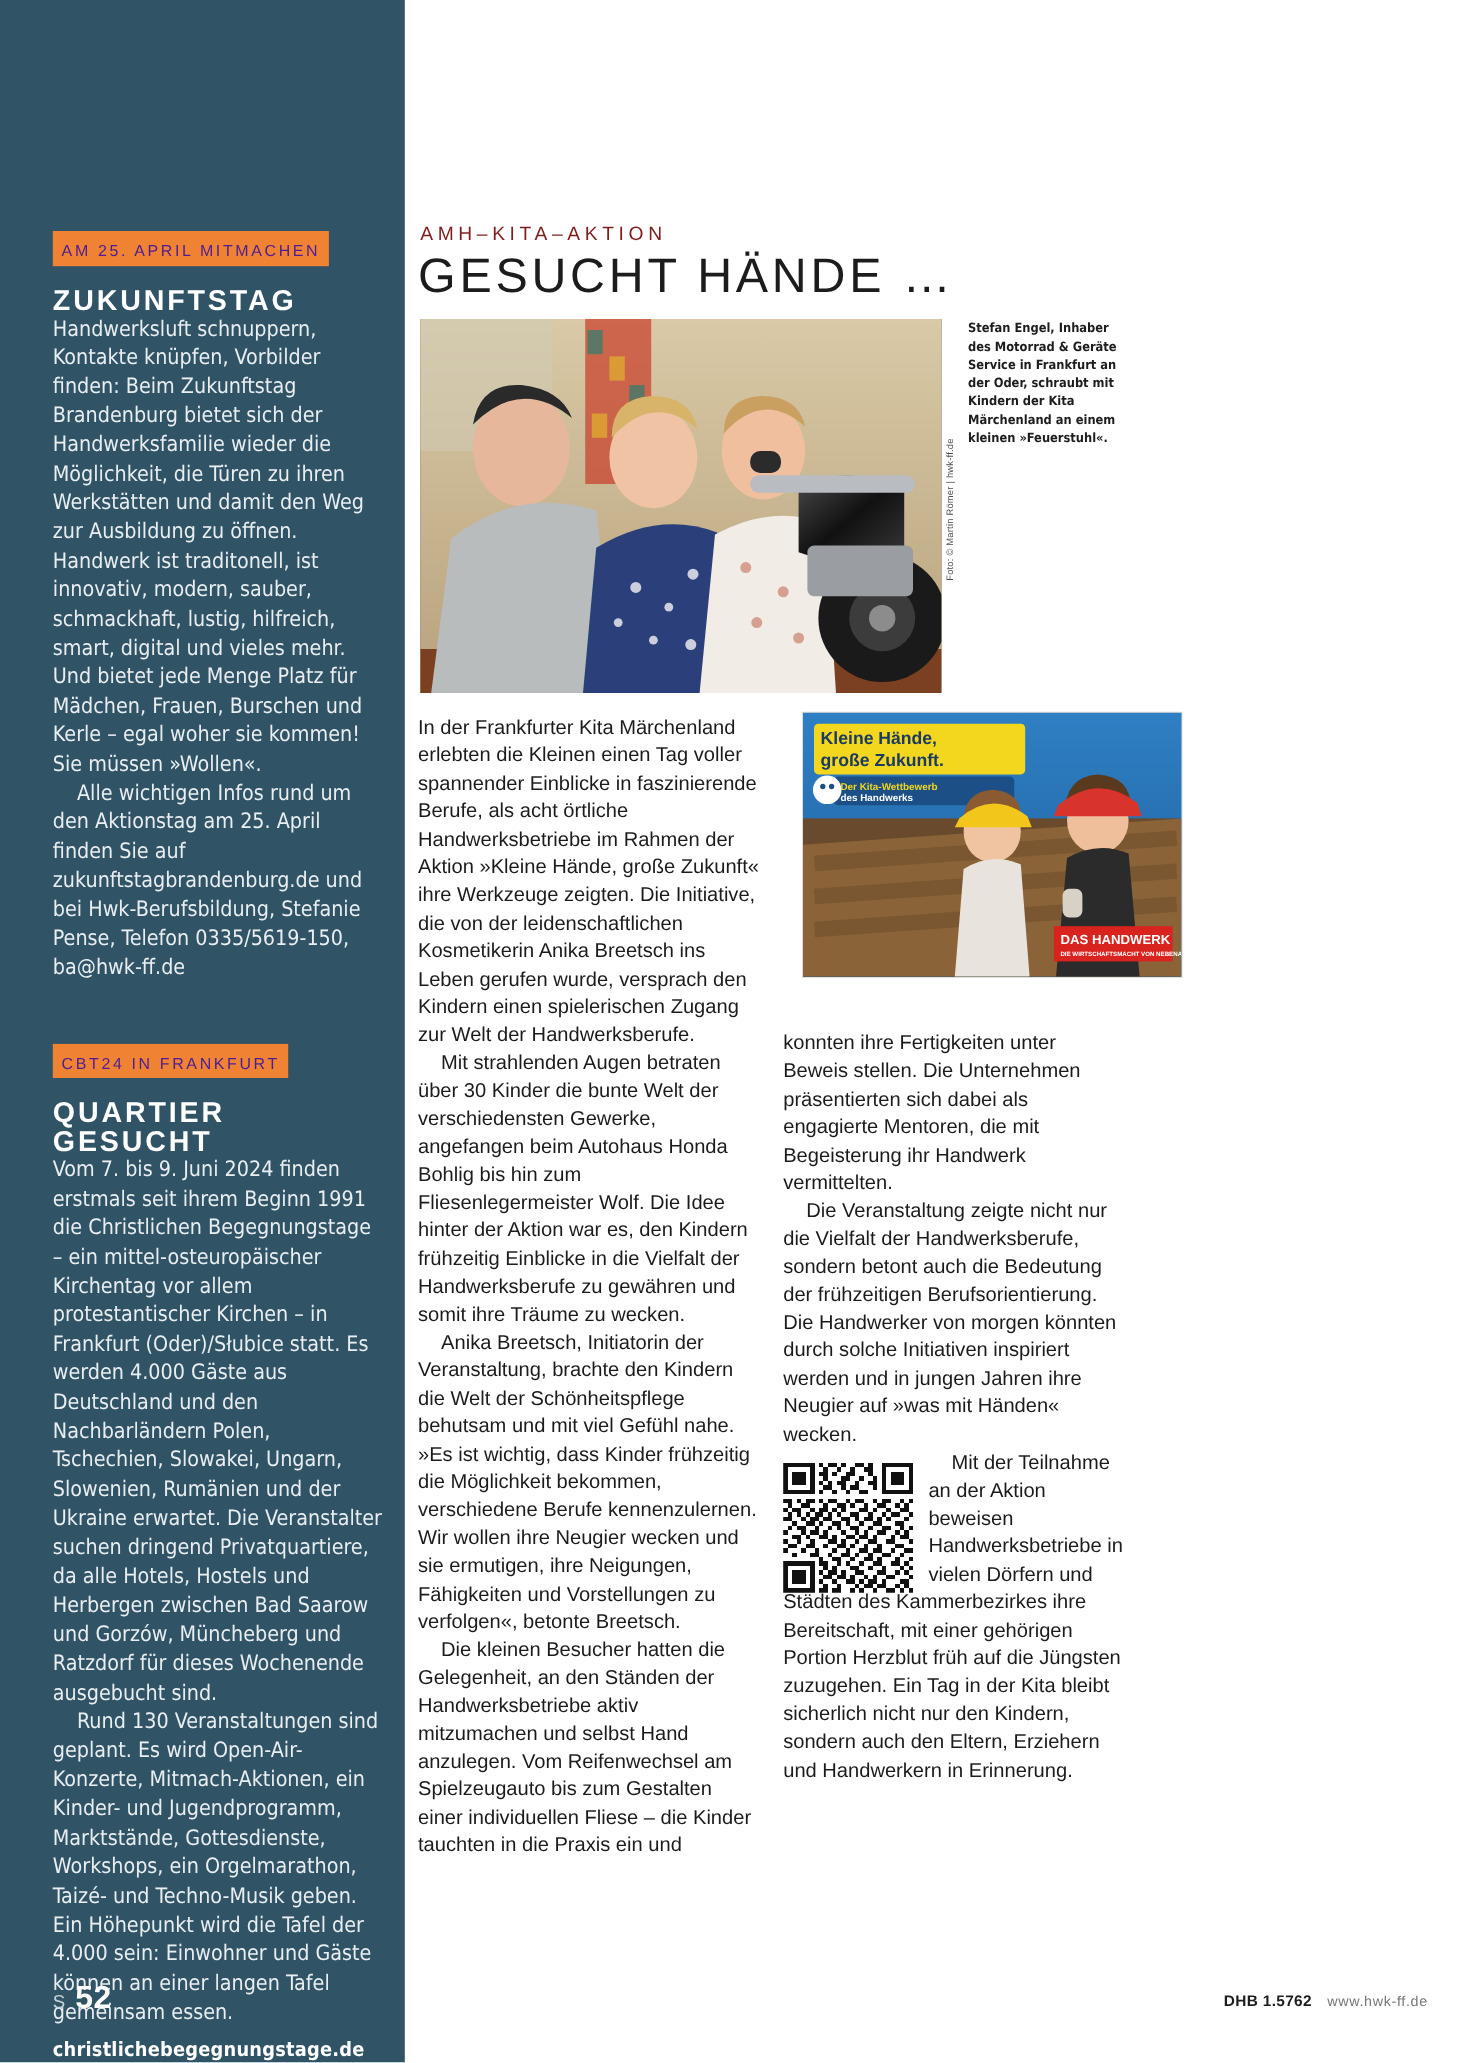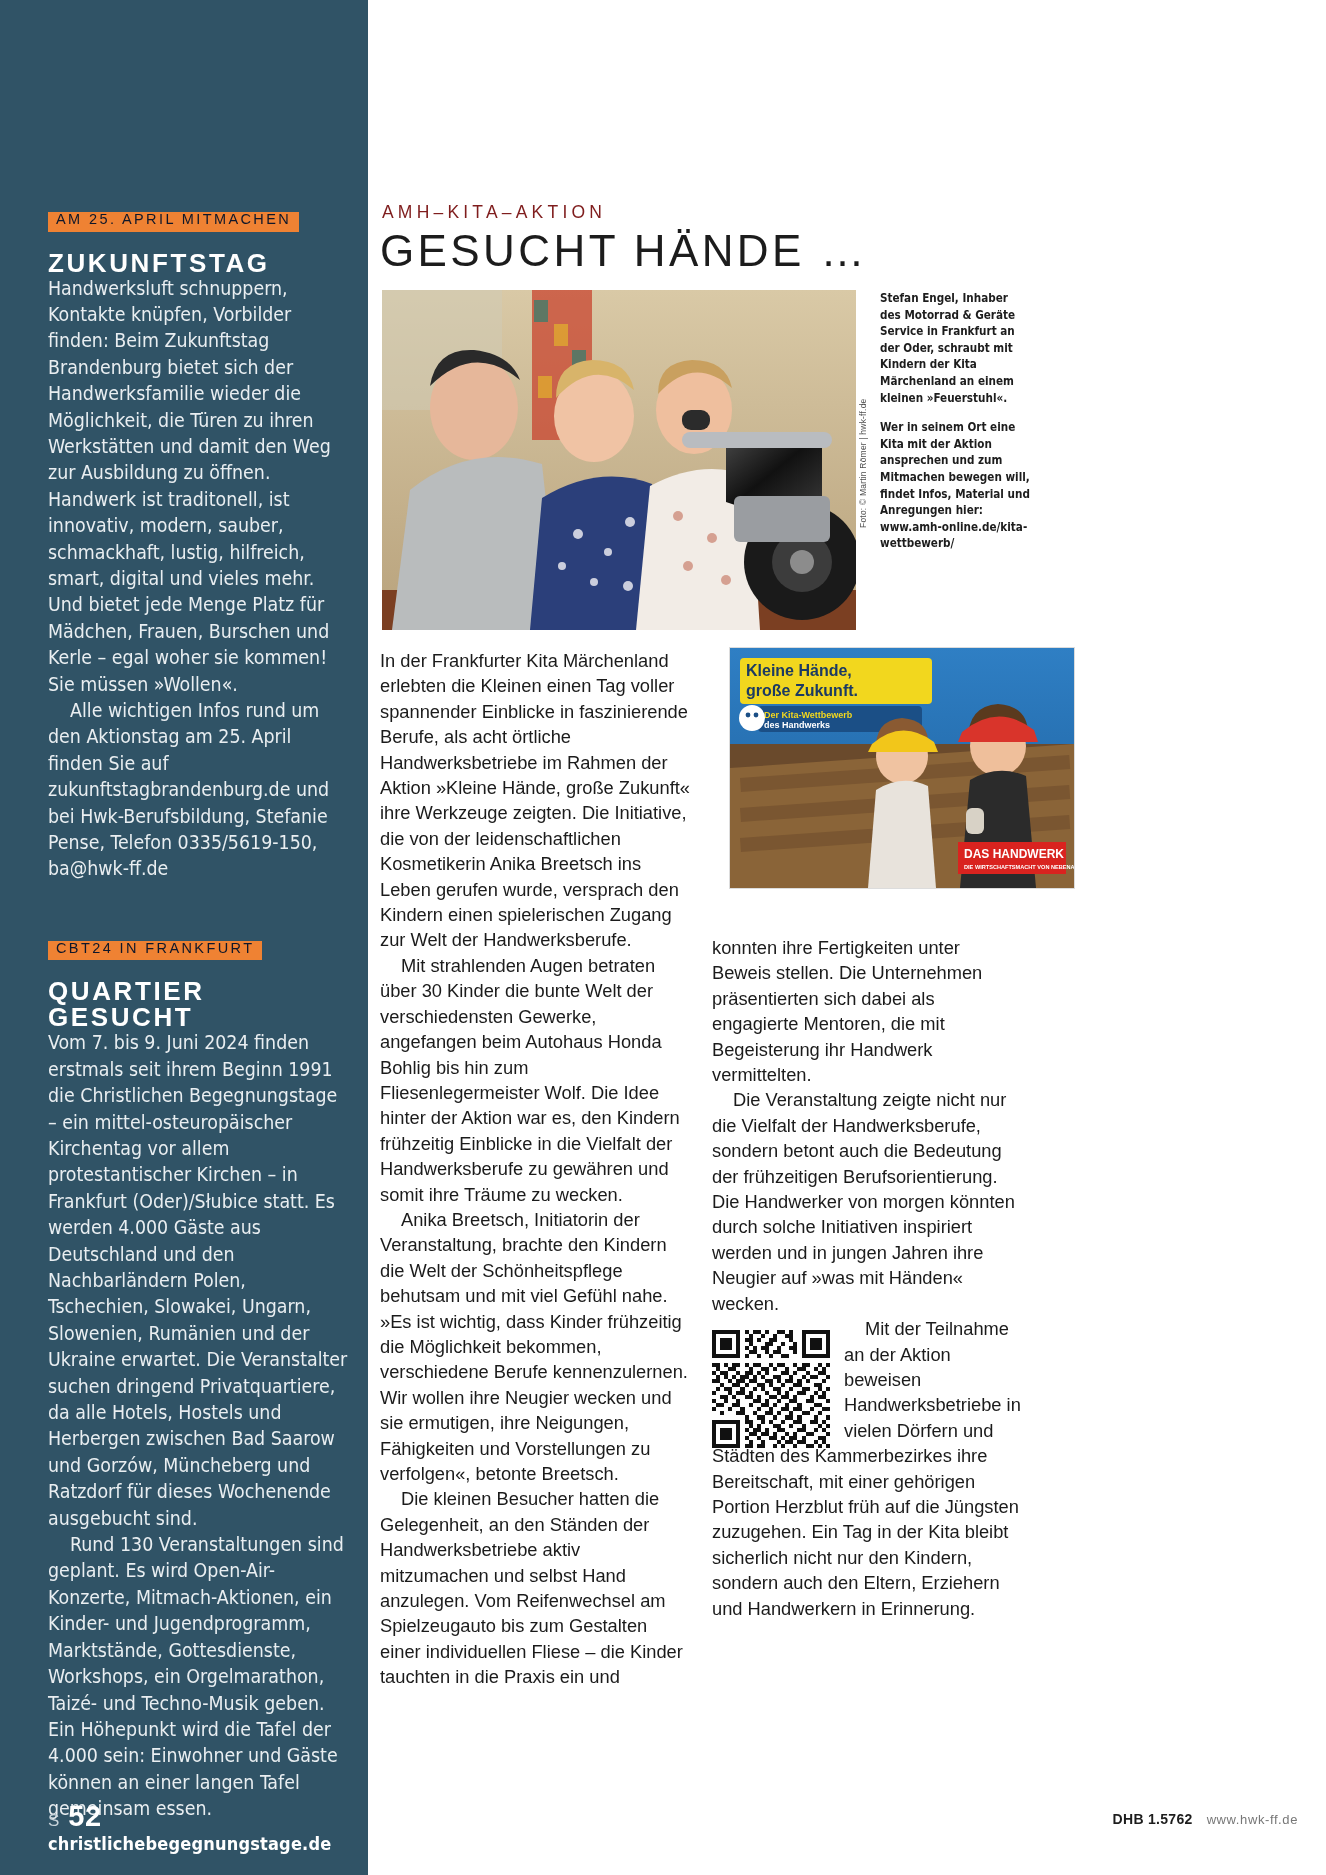--- a/index.html
+++ b/index.html
@@ -15,25 +15,25 @@
   
   .rail {
     position:absolute; left:0; top:0; width:368px; height:1875px;
     background:#305366;
   }
   .rail-inner { position:absolute; left:48px; top:0; width:300px; }
 
   .kicker-box {
     display:inline-block;
     background:#ef8233;
-    color:#0f172a;
+    color:#4c1d95;
     font-size:14.5px;
     letter-spacing:2.4px;
     font-weight:400;
-    padding:0 8px 5px 8px;
+    padding:12px 8px 5px 8px;
     line-height:1;
     white-space:nowrap;
   }
   .rail h2 {
     color:#ffffff;
     font-size:26px;
     font-weight:bold;
     letter-spacing:2.6px;
     margin-top:18px;
     line-height:1;
@@ -266,21 +266,20 @@
         <circle cx="420" cy="272" r="30" fill="#3c3c3c"></circle>
         <circle cx="420" cy="272" r="12" fill="#8c8c8c"></circle>
         <rect x="352" y="206" width="96" height="46" rx="6" fill="#9a9da1"></rect>
         <rect x="300" y="120" width="28" height="20" rx="9" fill="#2b2b2b"></rect>
       </svg>
     </div>
     <div class="credit">Foto: © Martin Römer | hwk-ff.de</div>
 
     <div class="cap-col">
       <p>Stefan Engel, Inhaber des Motorrad &amp; Geräte Service in Frankfurt an der Oder, schraubt mit Kindern der Kita Märchenland an einem kleinen »Feuerstuhl«.</p>
-      <p>Wer in seinem Ort eine Kita mit der Aktion ansprechen und zum Mitmachen bewegen will, findet Infos, Material und Anregungen hier: www.amh-online.de/kita-wettbewerb/</p>
     </div>
 
     <div class="promo">
       <svg viewBox="0 0 344 240" preserveAspectRatio="none" aria-hidden="true">
         <defs>
           <linearGradient id="sky" x1="0" y1="0" x2="0" y2="1">
             <stop offset="0" stop-color="#2f7fc4"></stop>
               <stop offset="1" stop-color="#1d5f9c"></stop>
           </linearGradient>
         </defs>

